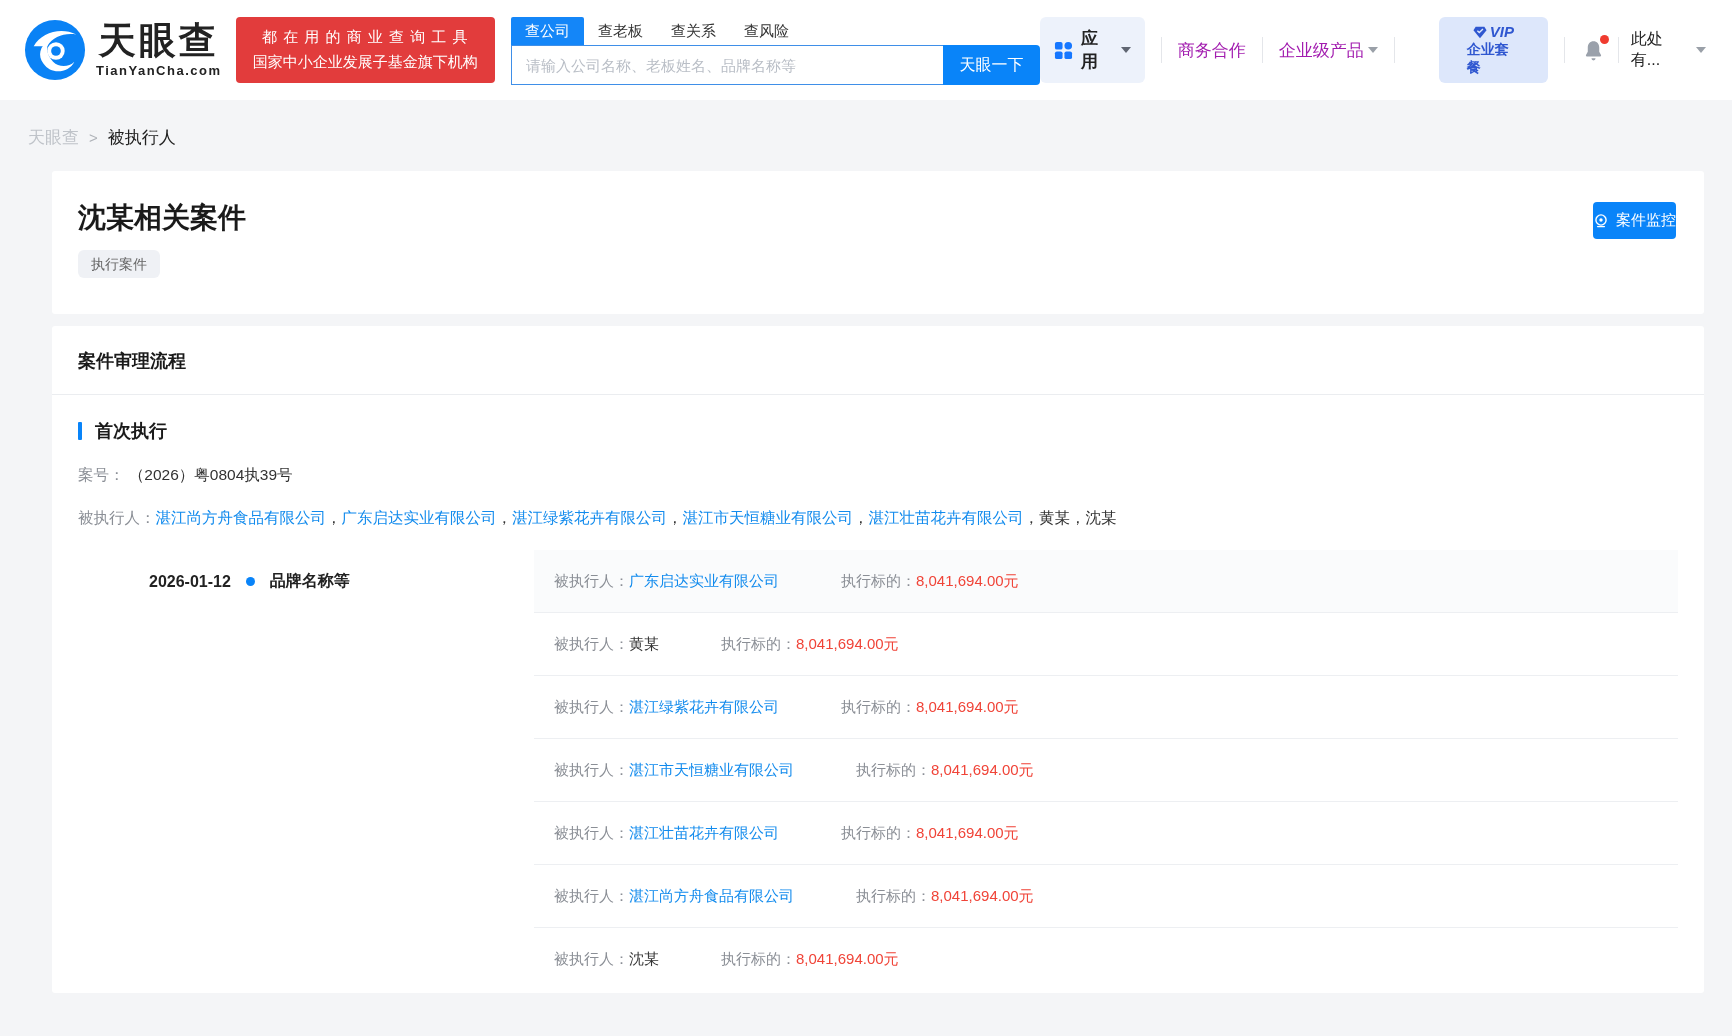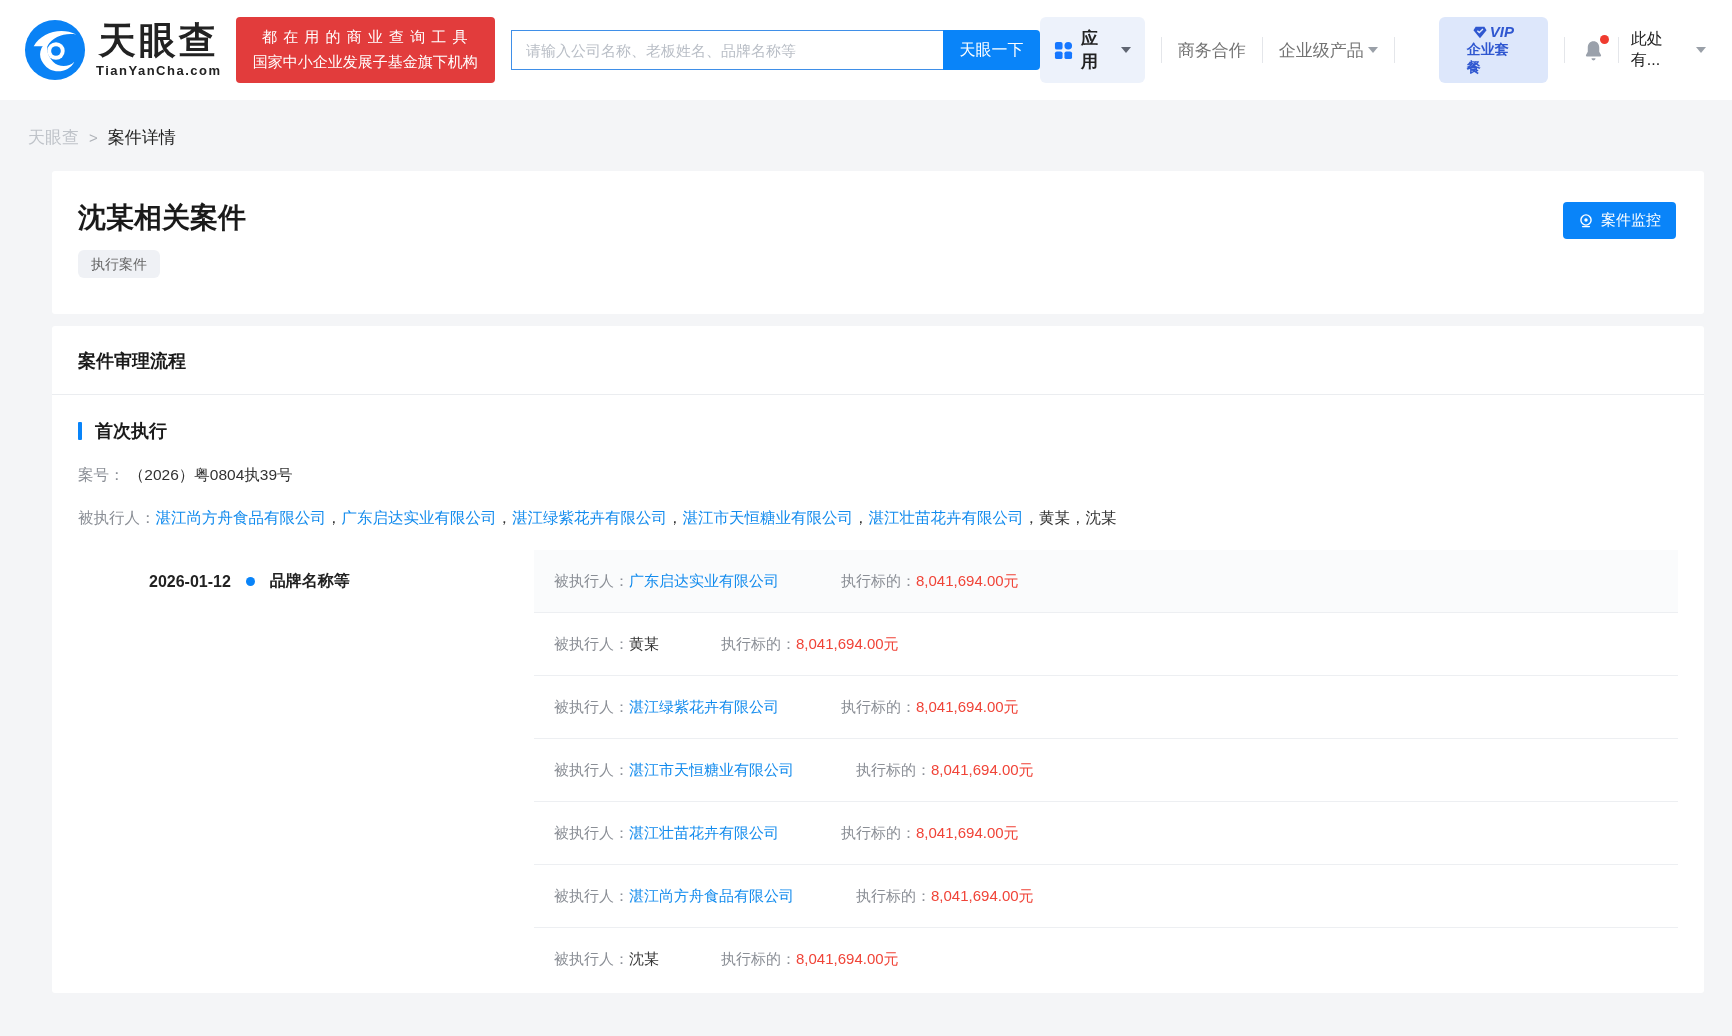--- a/index.html
+++ b/index.html
@@ -46,21 +46,21 @@
   .hnav-divider { width:1px; height:26px; background:#e4e6ea; margin:0 16px; }
   .apps-btn {
     display:flex; align-items:center; background:#edf2fb; border-radius:6px;
     padding:10px 14px; cursor:pointer;
   }
   .apps-btn .apps-label { font-size:17px; color:#222; font-weight:bold; margin:0 6px 0 8px; }
   .caret {
     width:0; height:0; border-left:5px solid transparent; border-right:5px solid transparent;
     border-top:6px solid #606672; display:inline-block; margin-left:4px;
   }
-  .hnav-link { font-size:17px; color:#737373; cursor:pointer; display:flex; align-items:center; white-space:nowrap; }
+  .hnav-link { font-size:17px; color:#a21caf; cursor:pointer; display:flex; align-items:center; white-space:nowrap; }
   .vip-badge {
     background:#dde7fb; border-radius:6px; padding:6px 28px; display:flex;
     flex-direction:column; align-items:center; cursor:pointer;margin-left:28px;
   }
   .vip-top { display:flex; align-items:center; }
   .vip-word { font-size:15px; font-weight:bold; font-style:italic; color:#2f57d0; margin-left:3px; }
   .vip-sub { font-size:14px; font-weight:bold; color:#2f57d0; margin-top:1px; }
   .bell-wrap { position:relative; cursor:pointer; display:flex; align-items:center; }
   .bell-dot {
     position:absolute; top:-3px; right:-3px; width:9px; height:9px;
@@ -76,21 +76,21 @@
   .page { padding:0 28px;margin-left:24px; }
   .card { background:#fff; border-radius:3px; }
   .title-card { position:relative; padding:30px 26px 30px; height:143px; }
   .case-title { font-size:28px; font-weight:bold; color:#1a1a1a; line-height:1.2; }
   .case-tag {
     display:inline-block; margin-top:15px; background:#eff1f5; color:#666;
     font-size:14px; padding:7px 13px; border-radius:6px; line-height:1;
   }
   .monitor-btn {
     position:absolute; right:28px; top:31px; background:#0984f9; color:#fff;
-    border:none; border-radius:4px; font-size:15px; padding:9px 15px;
+    border:none; border-radius:4px; font-size:15px; padding:9px 0;
     display:flex; align-items:center; cursor:pointer; font-family:inherit;
   }
   .monitor-btn svg { margin-right:7px; }
   .main-card { margin-top:12px; padding-bottom:2px; }
   .section-header { padding:23px 26px 21px; font-size:18px; font-weight:bold; color:#1a1a1a; }
   .section-divider { border-top:1px solid #ebedf0; }
   .section-body { padding:24px 26px 0; }
   .stage-title { display:flex; align-items:center; }
   .stage-bar { width:4px; height:18px; background:#0984f9; border-radius:1px; margin-right:13px; }
   .stage-text { font-size:18px; font-weight:bold; color:#1a1a1a; }
@@ -137,20 +137,26 @@
       <span class="logo-en">TianYanCha.com</span>
     </span>
   </div>
 
   <div class="promo">
     <span class="promo-line1">都 在 用 的 商 业 查 询 工 具</span>
     <span class="promo-line2">国家中小企业发展子基金旗下机构</span>
   </div>
 
   <div class="search-wrap">
+    <div class="search-tabs">
+      <span class="search-tab active">查公司</span>
+      <span class="search-tab">查老板</span>
+      <span class="search-tab">查关系</span>
+      <span class="search-tab">查风险</span>
+    </div>
     <div class="search-bar">
       <input class="search-input" value="" placeholder="请输入公司名称、老板姓名、品牌名称等" style="">
       <button class="search-btn">天眼一下</button>
     </div>
   </div>
 
   <div class="hnav">
     <div class="apps-btn">
       <span style="display:flex;">
         <svg width="19" height="19" viewBox="0 0 20 20">
@@ -197,21 +203,21 @@
     <div class="user-entry">
       <span>此处有...</span>
       <span class="caret" style="border-top-color:#9aa0a8; margin-left:8px;"></span>
     </div>
   </div>
 </div>
 
 <div class="breadcrumb">
   <span class="bc-home">天眼查</span>
   <span class="bc-sep">&gt;</span>
-  <span class="bc-current">案件详情</span>
+  <span class="bc-current">被执行人</span>
 </div>
 
 <div class="page">
 
   <div class="card title-card">
     <div class="case-title">沈某相关案件</div>
     <span class="case-tag">执行案件</span>
     <button class="monitor-btn">
       <svg width="16" height="16" viewBox="0 0 16 16">
         <circle cx="8" cy="7" r="5.1" fill="none" stroke="#fff" stroke-width="1.4"></circle>

